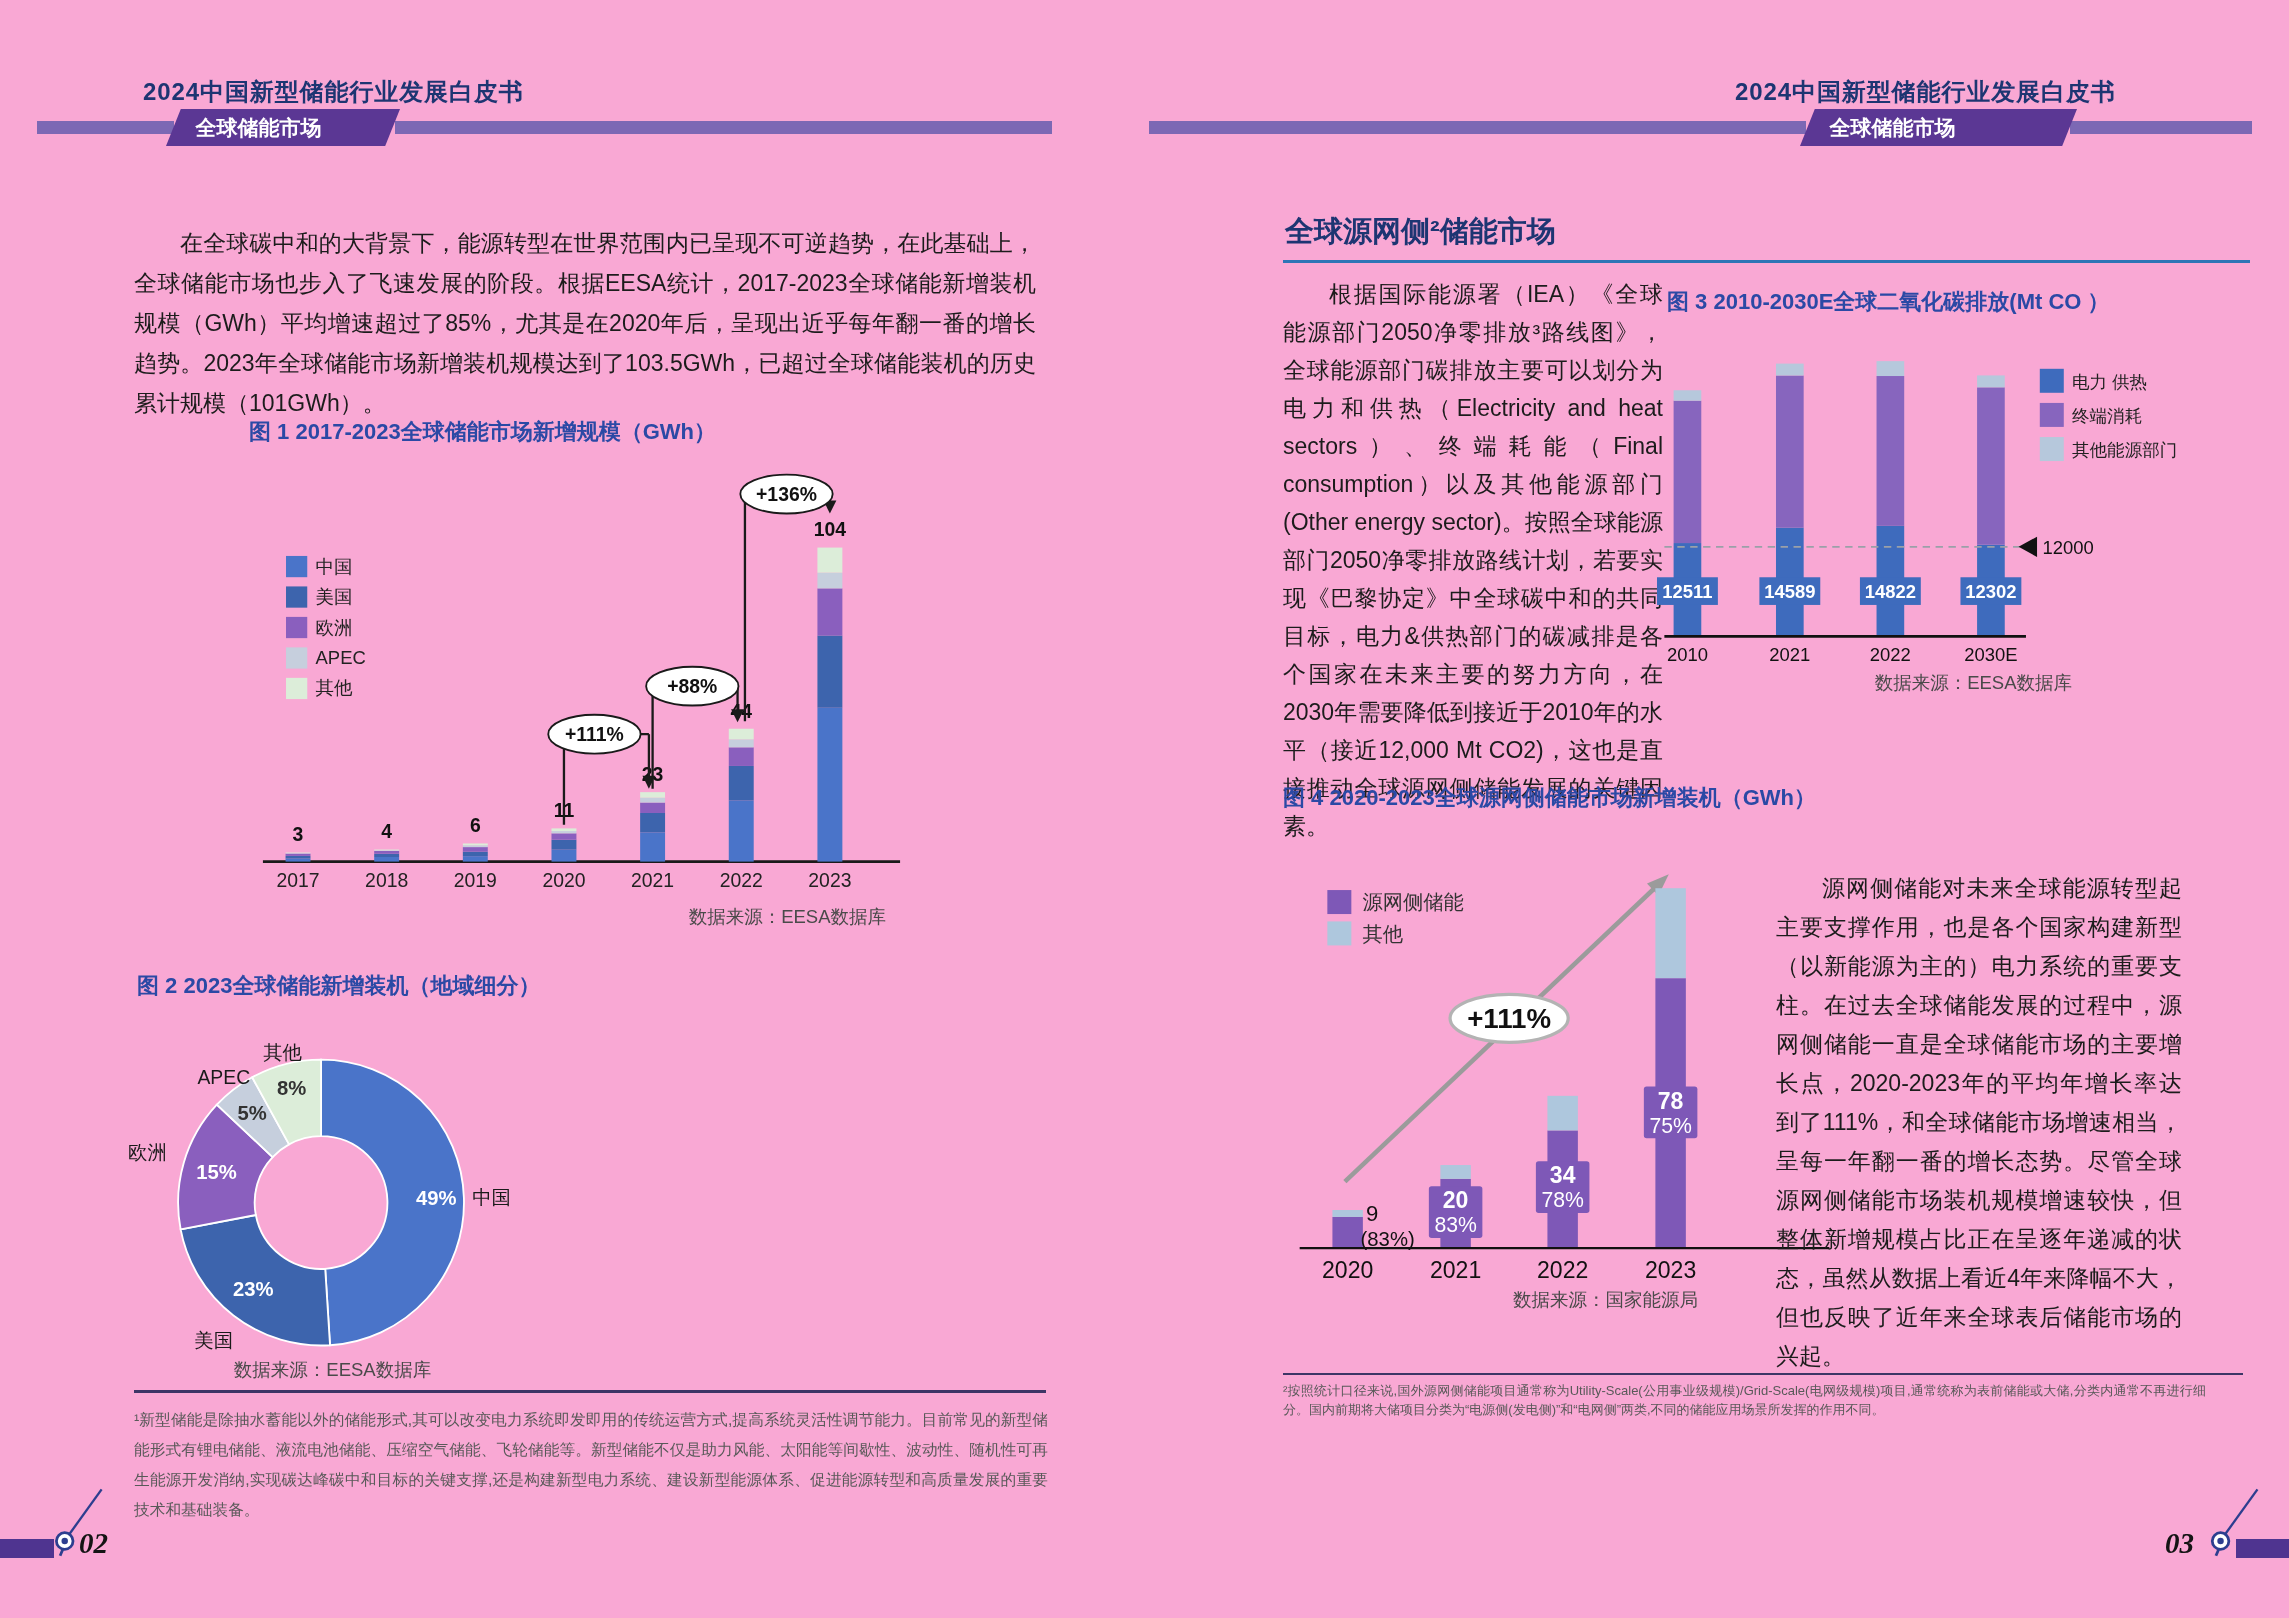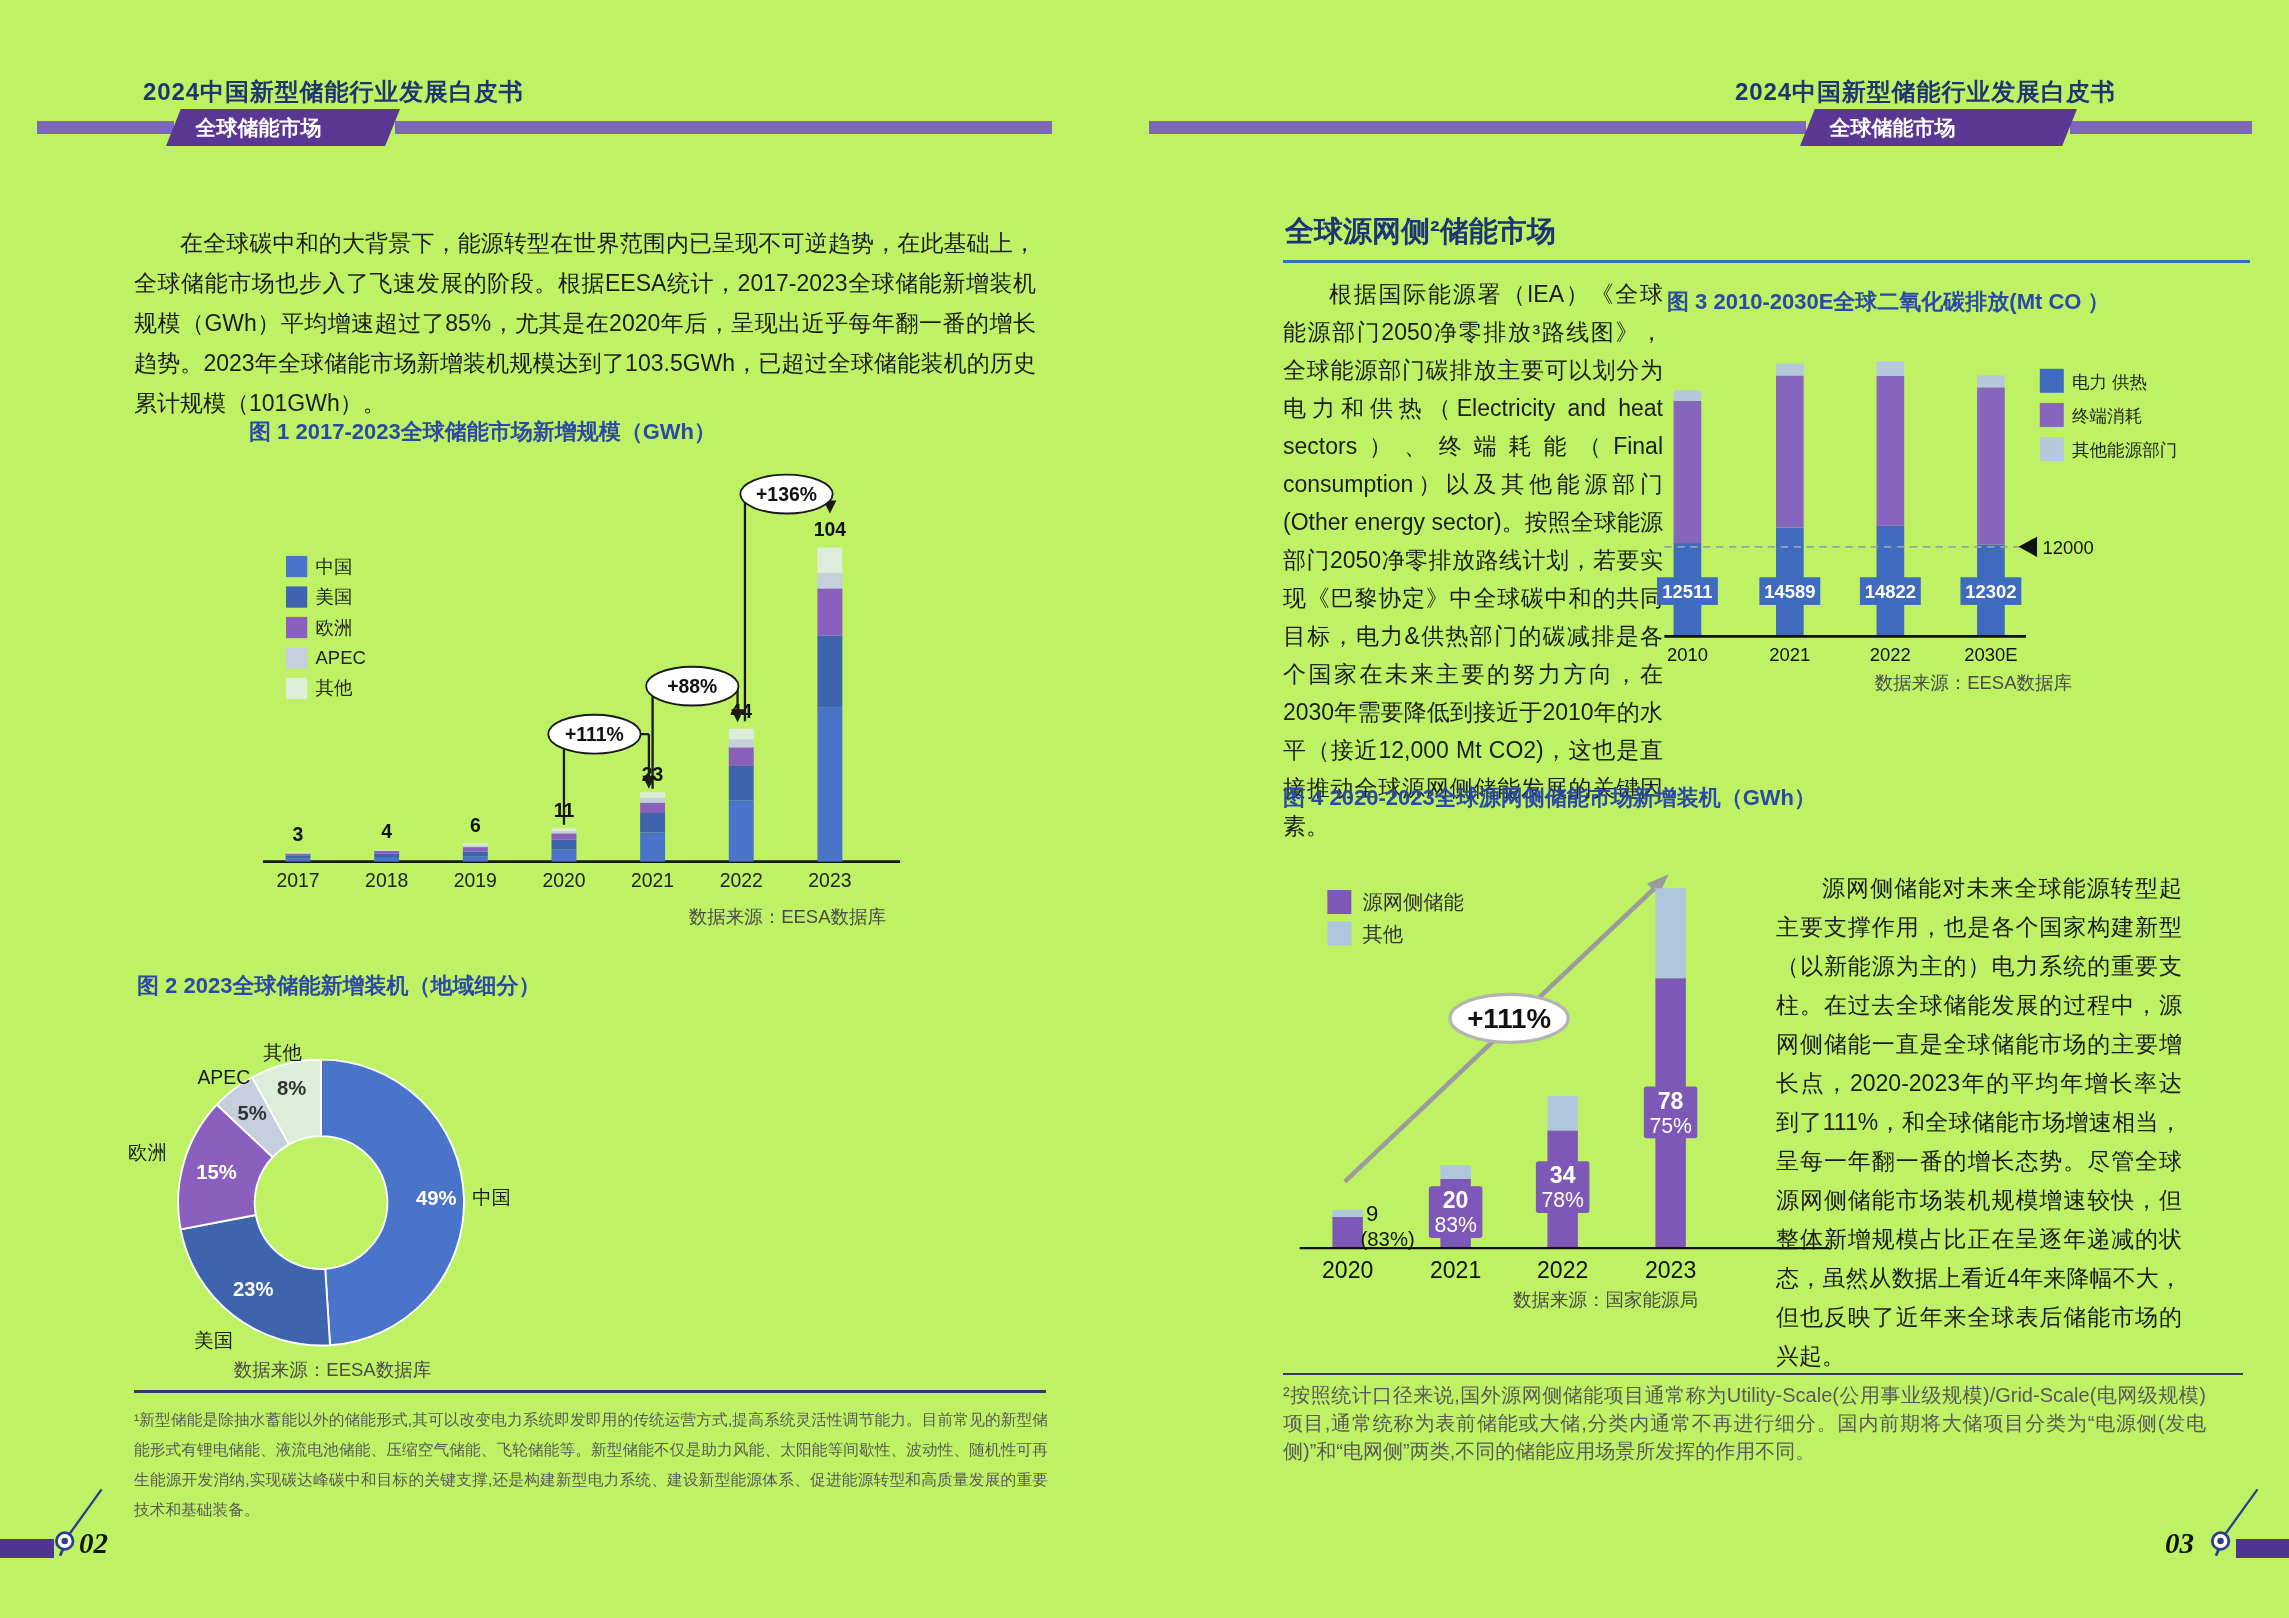--- a/index.html
+++ b/index.html
@@ -1,28 +1,28 @@
 <!DOCTYPE html>
 <html style="font-size:14.8px"><head>
 <meta charset="utf-8">
 <style>
   html,body{margin:0;padding:0;background:#fff;}
-  .sheet{position:relative;width:2290px;height:1619px;background:#bef264;
+  .sheet{position:relative;width:2290px;height:1619px;background:#f9a8d4;
          font-family:"Liberation Sans","DejaVu Sans",sans-serif;color:#1f1f1f;overflow:hidden;}
   .abs{position:absolute;}
   .doc-title{font-size:24px;font-weight:bold;color:#1d3572;letter-spacing:0.9px;white-space:nowrap;}
   .banner-line{height:13px;background:#7c68b4;}
   .trap{background:#5b3794;clip-path:polygon(14.8px 0,100% 0,calc(100% - 14.8px) 100%,0 100%);
         color:#fff;font-size:21px;font-weight:bold;line-height:37px;height:37px;
         padding-left:29.5px;box-sizing:border-box;}
   .body-text{font-size:23px;line-height:40px;text-align:justify;text-indent:2em;color:#1c1c1c;margin:0;}
   .fig-title{font-size:22px;font-weight:bold;color:#2b49a5;white-space:nowrap;}
   .src{font-size:18.5px;color:#4a4a4a;}
   .footnote{font-size:15.7px;line-height:30px;color:#595959;text-align:justify;margin:0;}
-  .fn-sm{font-size:20px;line-height:28px;}
+  .fn-sm{font-size:13px;line-height:19px;}
   .rule{background:#3d3566;}
   .sec-title{font-size:29px;font-weight:bold;color:#1d3572;white-space:nowrap;}
   .sec-underline{height:2.8px;background:#2e75b6;}
   .pagenum{font-family:"Liberation Serif","DejaVu Serif",serif;font-style:italic;font-weight:bold;
            font-size:29px;color:#141414;}
   svg text{font-family:"Liberation Sans","DejaVu Sans",sans-serif;}
 </style>
 </head>
 <body>
 

